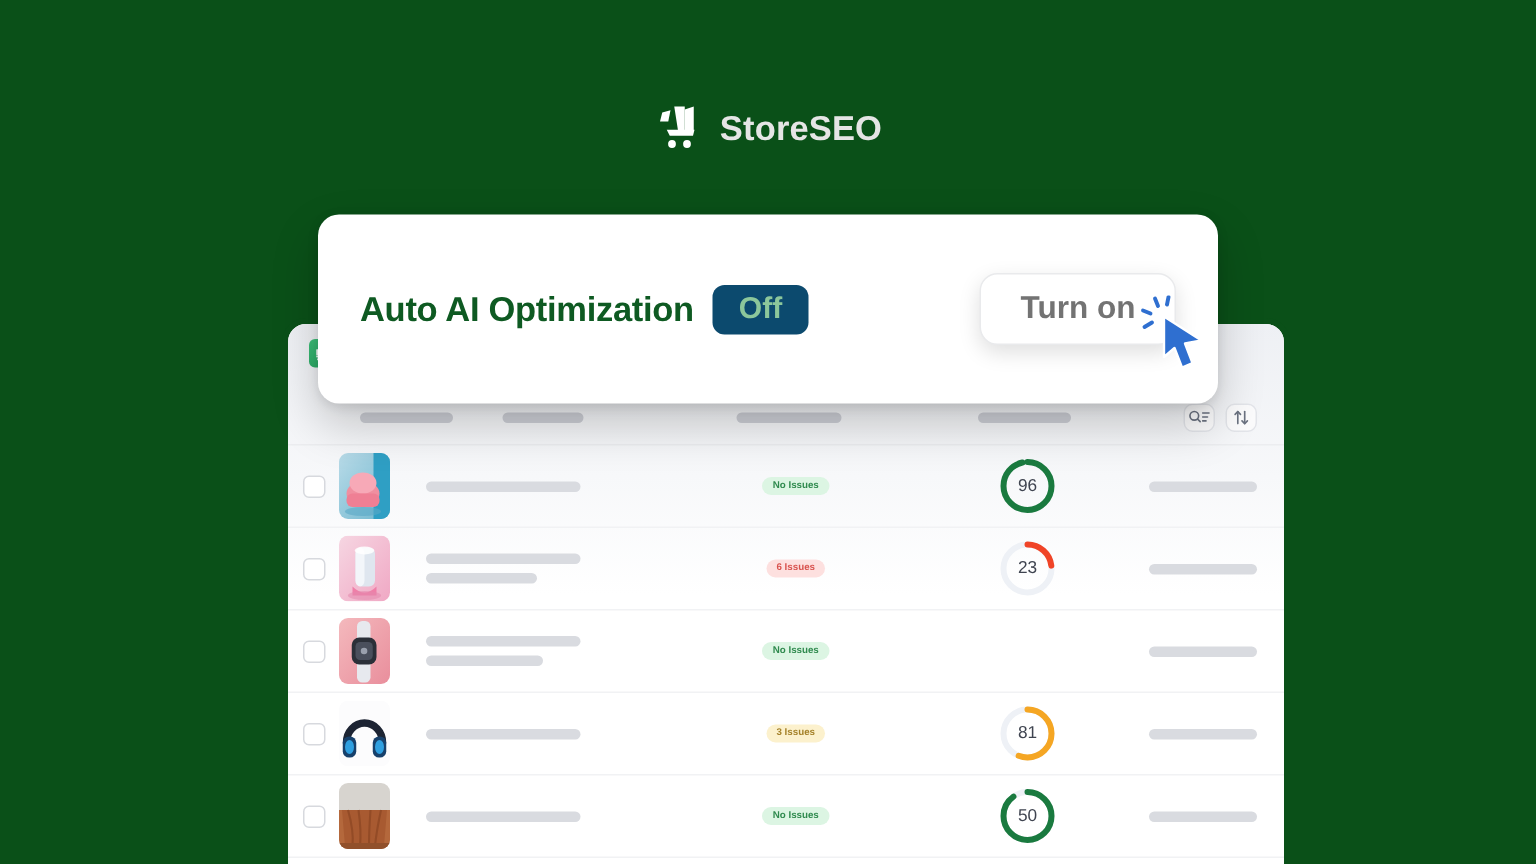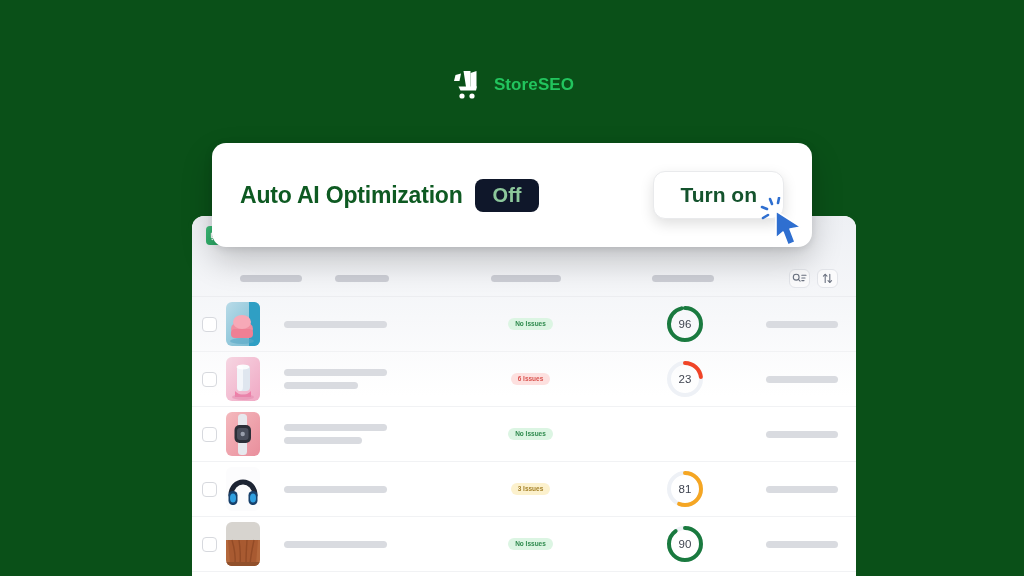--- a/index.html
+++ b/index.html
@@ -12,22 +12,22 @@
 
   
   .brand {
     position: absolute;
     left: 0; right: 0; top: 68px;
     display: flex; align-items: center; justify-content: center;
     gap: 10px;
   }
   .brand-mark { width: 34px; height: 34px; display: block; }
   .brand-name {
-    color: #22c55e;
-    font-size: 17px;
+    color: #e5e5e5;
+    font-size: 23px;
     font-weight: bold;
     letter-spacing: .1px;
   }
 
   
   .app-window {
     position: absolute;
     left: 188px; top: 212px;
     width: 672px; height: 400px;
     background: #ffffff;
@@ -128,45 +128,45 @@
   .ring-val {
     position: absolute; inset: 0;
     display: flex; align-items: center; justify-content: center;
     font-size: 11.5px; font-weight: normal; color: #3f4450;
   }
 
   
   .float-card {
     position: absolute;
     left: 212px; top: 143px;
-    width: 600px; height: 104px;
+    width: 600px; height: 126px;
     background: #ffffff;
     border-radius: 14px;
     box-shadow: 0 14px 32px rgba(0,0,0,.20), 0 2px 8px rgba(0,0,0,.10);
     display: flex; align-items: center;
     padding: 0 28px 0 28px;
   }
   .fc-title {
     font-size: 23px; font-weight: bold;
     color: #0e5a22; letter-spacing: -.2px;
     white-space: nowrap;
   }
   .fc-state {
     margin-left: 12px;
-    background: #0f172a;
+    background: #0c4a6e;
     color: #8cc79b;
     font-size: 20px; font-weight: bold;
     padding: 5px 18px;
     border-radius: 8px;
     line-height: 1.15;
   }
   .fc-spacer { flex: 1; }
   .fc-btn {
     background: #ffffff;
-    color: #14532d;
+    color: #737373;
     font-size: 21px; font-weight: bold;
     border: 1px solid #e9eaec;
     border-radius: 12px;
     padding: 11px 26px;
     box-shadow: 0 5px 14px rgba(0,0,0,.13);
     white-space: nowrap;
   }
 
   
   .cursor {
@@ -424,21 +424,21 @@
         </div>
         <div class="cell c-issue">
           <span class="badge badge-ok">No Issues</span>
         </div>
         <div class="cell c-score">
           <div class="ring">
             <svg width="40" height="40" viewBox="0 0 40 40">
               <circle cx="20" cy="20" r="16" fill="none" stroke="#eef1f6" stroke-width="4"></circle>
               <circle cx="20" cy="20" r="16" fill="none" stroke="#1a7a3f" stroke-width="4" stroke-linecap="round" stroke-dasharray="90 10" pathLength="100"></circle>
             </svg>
-            <span class="ring-val">90</span>
+            <span class="ring-val">50</span>
           </div>
         </div>
         <div class="cell c-last">
           <span class="sk" style="width:72px"></span>
         </div>
       </div>
 
     </div>
   </div>
 </div>

